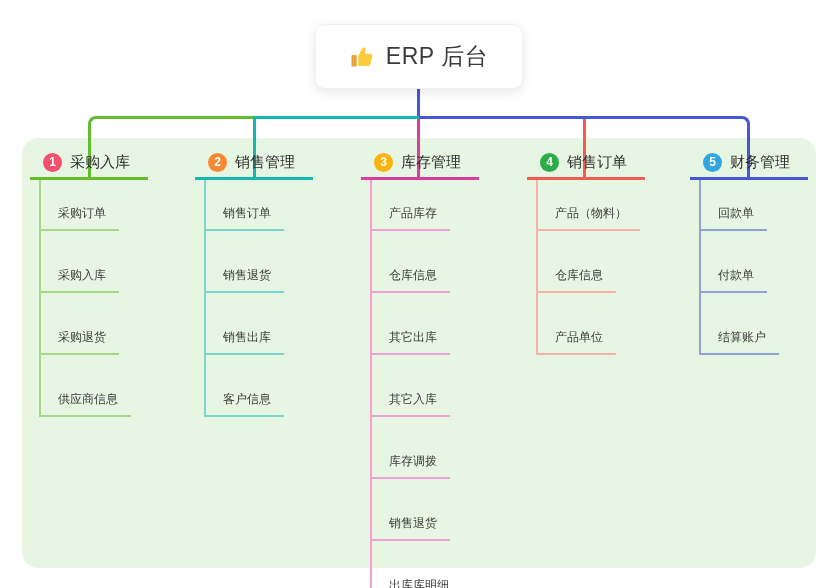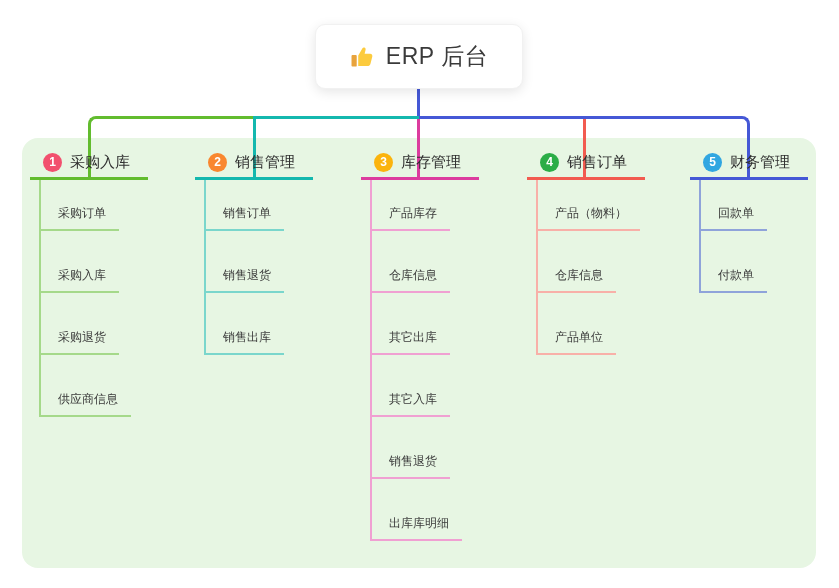--- a/index.html
+++ b/index.html
@@ -111,20 +111,23 @@
   </div>
 
   <div class="child">
     <span class="child-label" style="border-bottom-color: rgb(122, 214, 204);">销售退货</span>
   </div>
 
   <div class="child">
     <span class="child-label" style="border-bottom-color: rgb(122, 214, 204);">销售出库</span>
   </div>
 
+  <div class="child">
+    <span class="child-label" style="border-bottom-color: rgb(122, 214, 204);">客户信息</span>
+  </div>
 </div>
   </div>
 
   <div class="branch">
     <div class="branch-title" style="border-bottom-color: rgb(220, 60, 158);">
       <span class="badge" style="background: rgb(251, 180, 13);">3</span>
       <span class="branch-title-text">库存管理</span>
     </div>
     <div class="children" style="border-left-color: rgb(240, 160, 210);">
   <div class="child">
@@ -136,20 +139,23 @@
   </div>
 
   <div class="child">
     <span class="child-label" style="border-bottom-color: rgb(240, 160, 210);">其它出库</span>
   </div>
 
   <div class="child">
     <span class="child-label" style="border-bottom-color: rgb(240, 160, 210);">其它入库</span>
   </div>
 
+  <div class="child">
+    <span class="child-label" style="border-bottom-color: rgb(240, 160, 210);">库存调拨</span>
+  </div>
 
   <div class="child">
     <span class="child-label" style="border-bottom-color: rgb(240, 160, 210);">销售退货</span>
   </div>
 
   <div class="child">
     <span class="child-label" style="border-bottom-color: rgb(240, 160, 210);">出库库明细</span>
   </div>
 </div>
   </div>
@@ -181,17 +187,20 @@
     </div>
     <div class="children" style="border-left-color: rgb(143, 163, 218);">
   <div class="child">
     <span class="child-label" style="border-bottom-color: rgb(143, 163, 218);">回款单</span>
   </div>
 
   <div class="child">
     <span class="child-label" style="border-bottom-color: rgb(143, 163, 218);">付款单</span>
   </div>
 
+  <div class="child">
+    <span class="child-label" style="border-bottom-color: rgb(143, 163, 218);">结算账户</span>
+  </div>
 </div>
   </div>
 </div>
 
 </div>
 
 </body></html>

